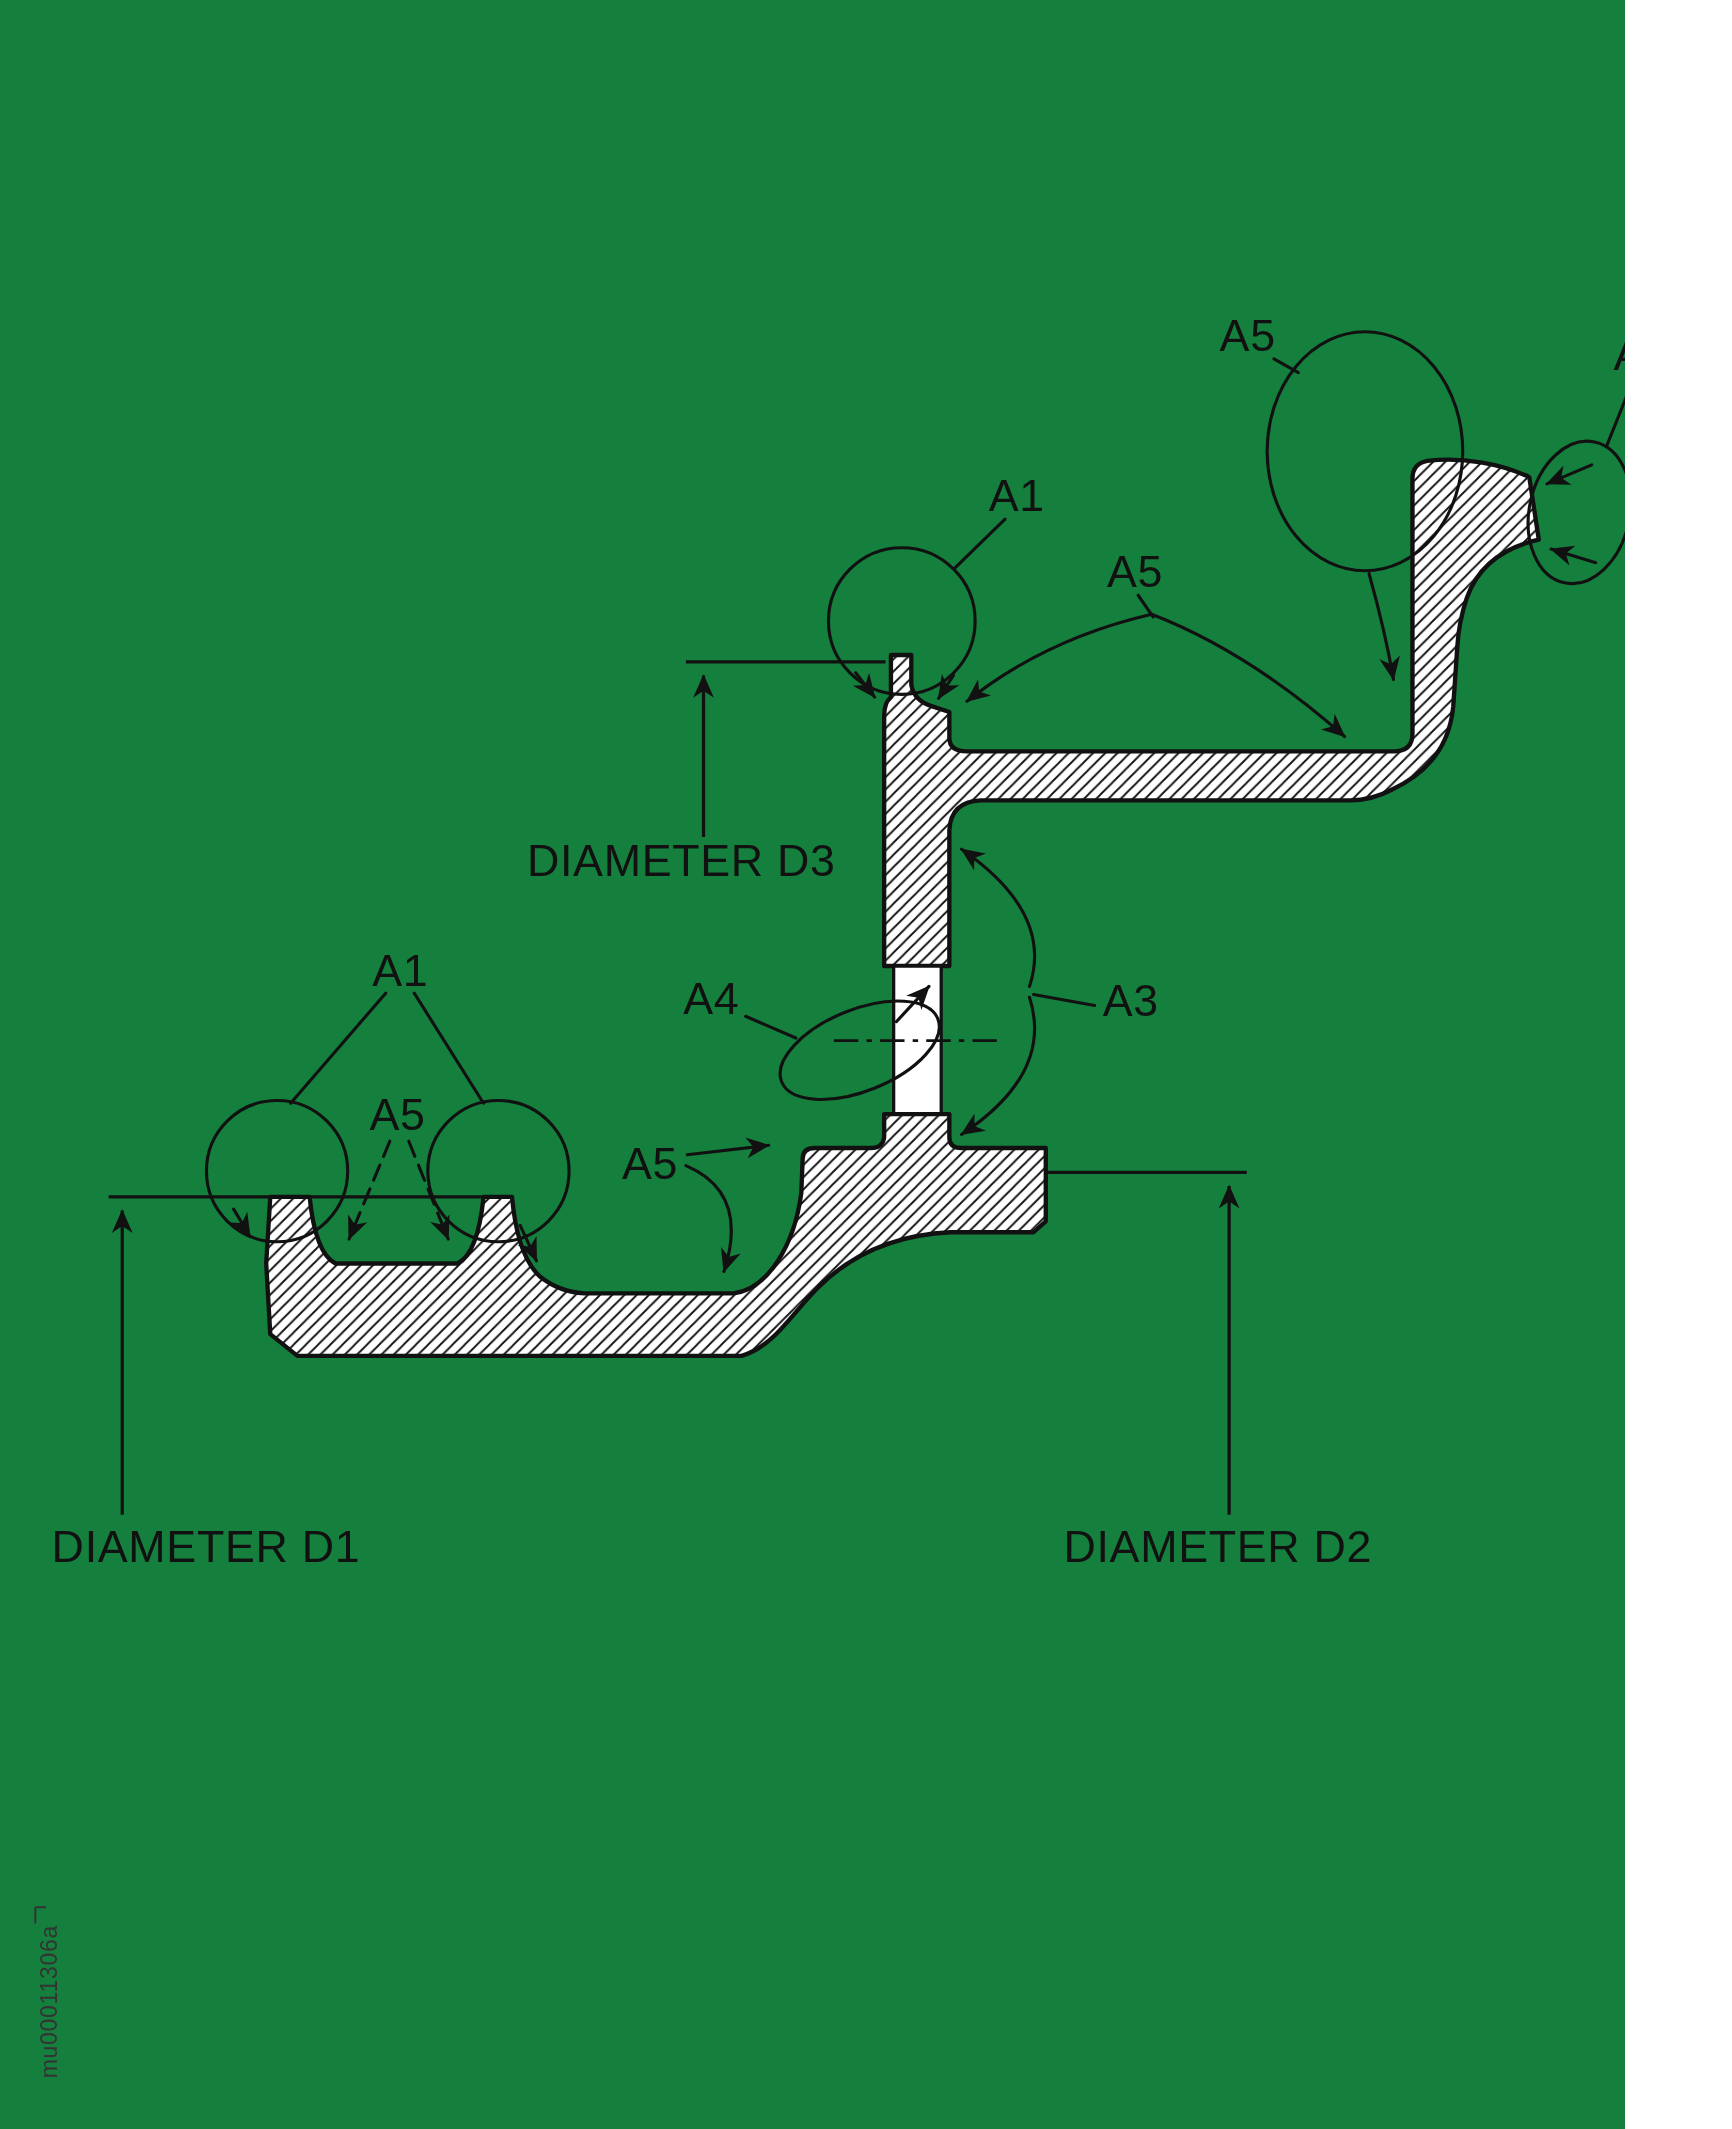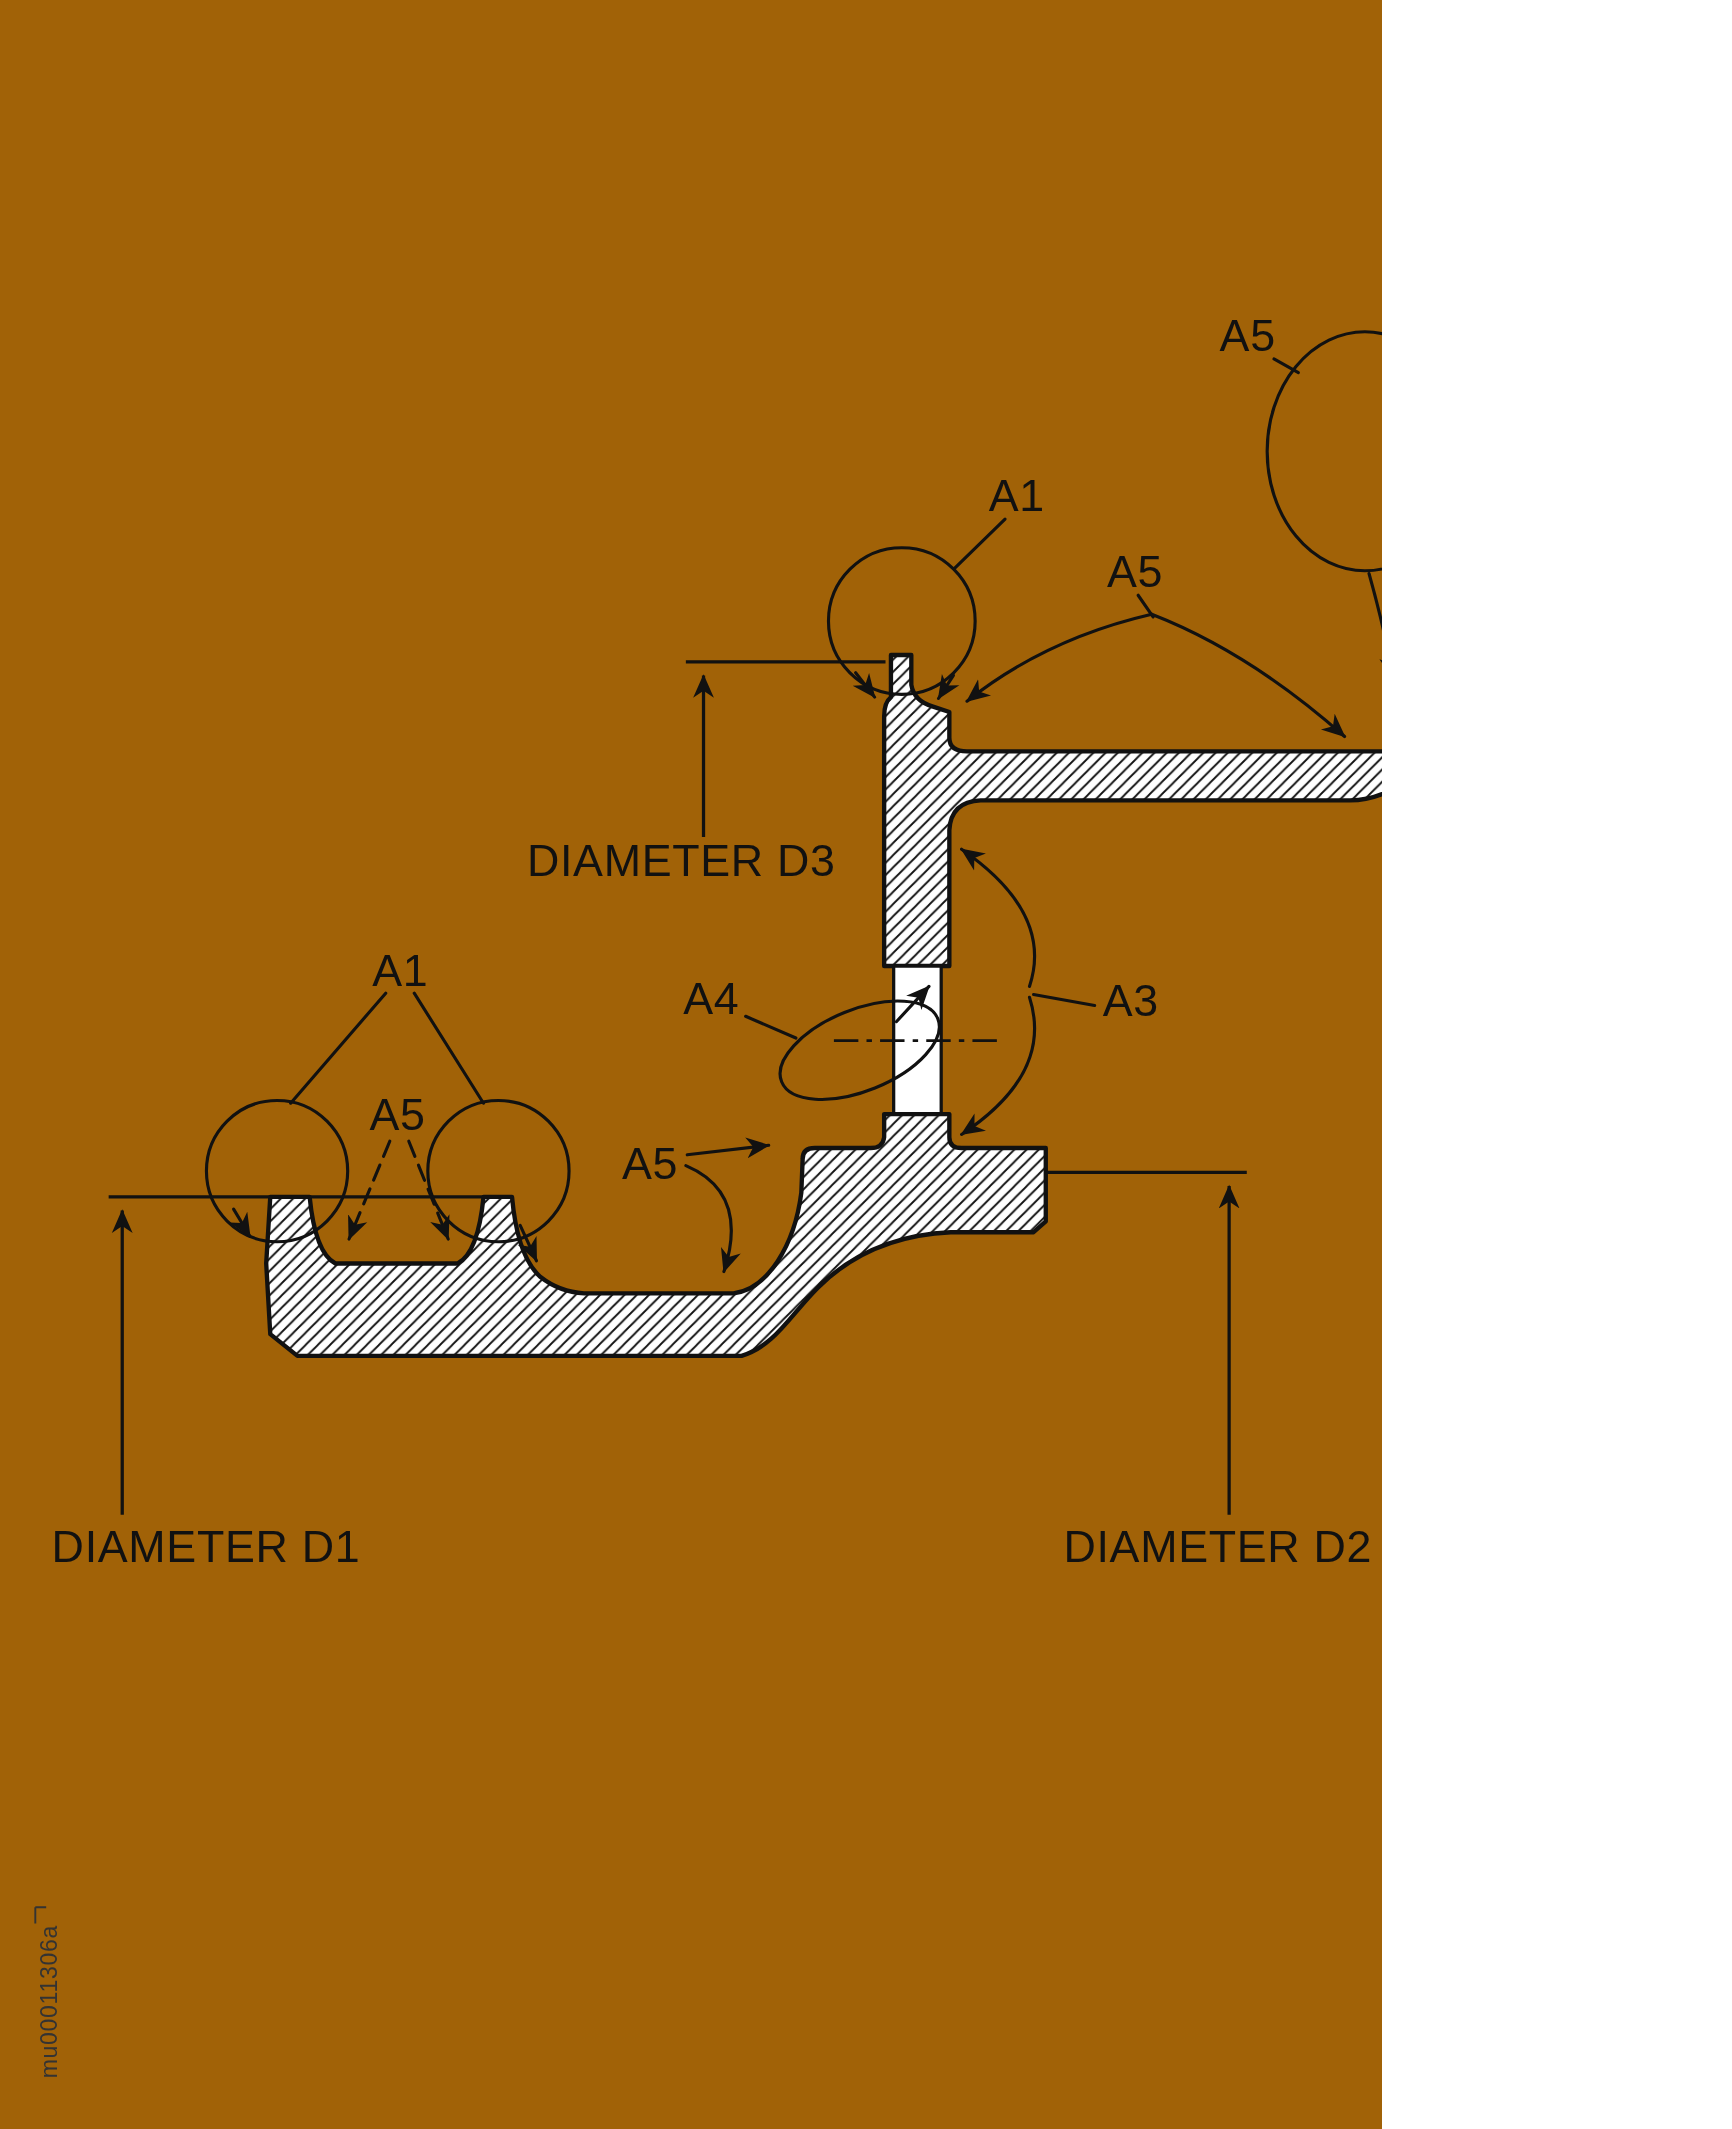--- a/index.html
+++ b/index.html
@@ -2,23 +2,23 @@
 <html style="font-size:10.4px"><head>
 <meta charset="utf-8">
 <style>
   html, body {
     margin: 0;
     padding: 0;
     background: #ffffff;
   }
   .page {
     position: relative;
-    width: 1382px;
+    width: 1625px;
     height: 2129px;
-    background: #a16207;
+    background: #15803d;
     overflow: hidden;
   }
   svg text {
     font-family: "Liberation Sans", "DejaVu Sans", sans-serif;
     fill: #111111;
   }
   .fig-label { font-size: 33px; letter-spacing: 0.5px; }
   .watermark { font-size: 17px; letter-spacing: 0.5px; fill: #333; }
 </style>
 </head>

